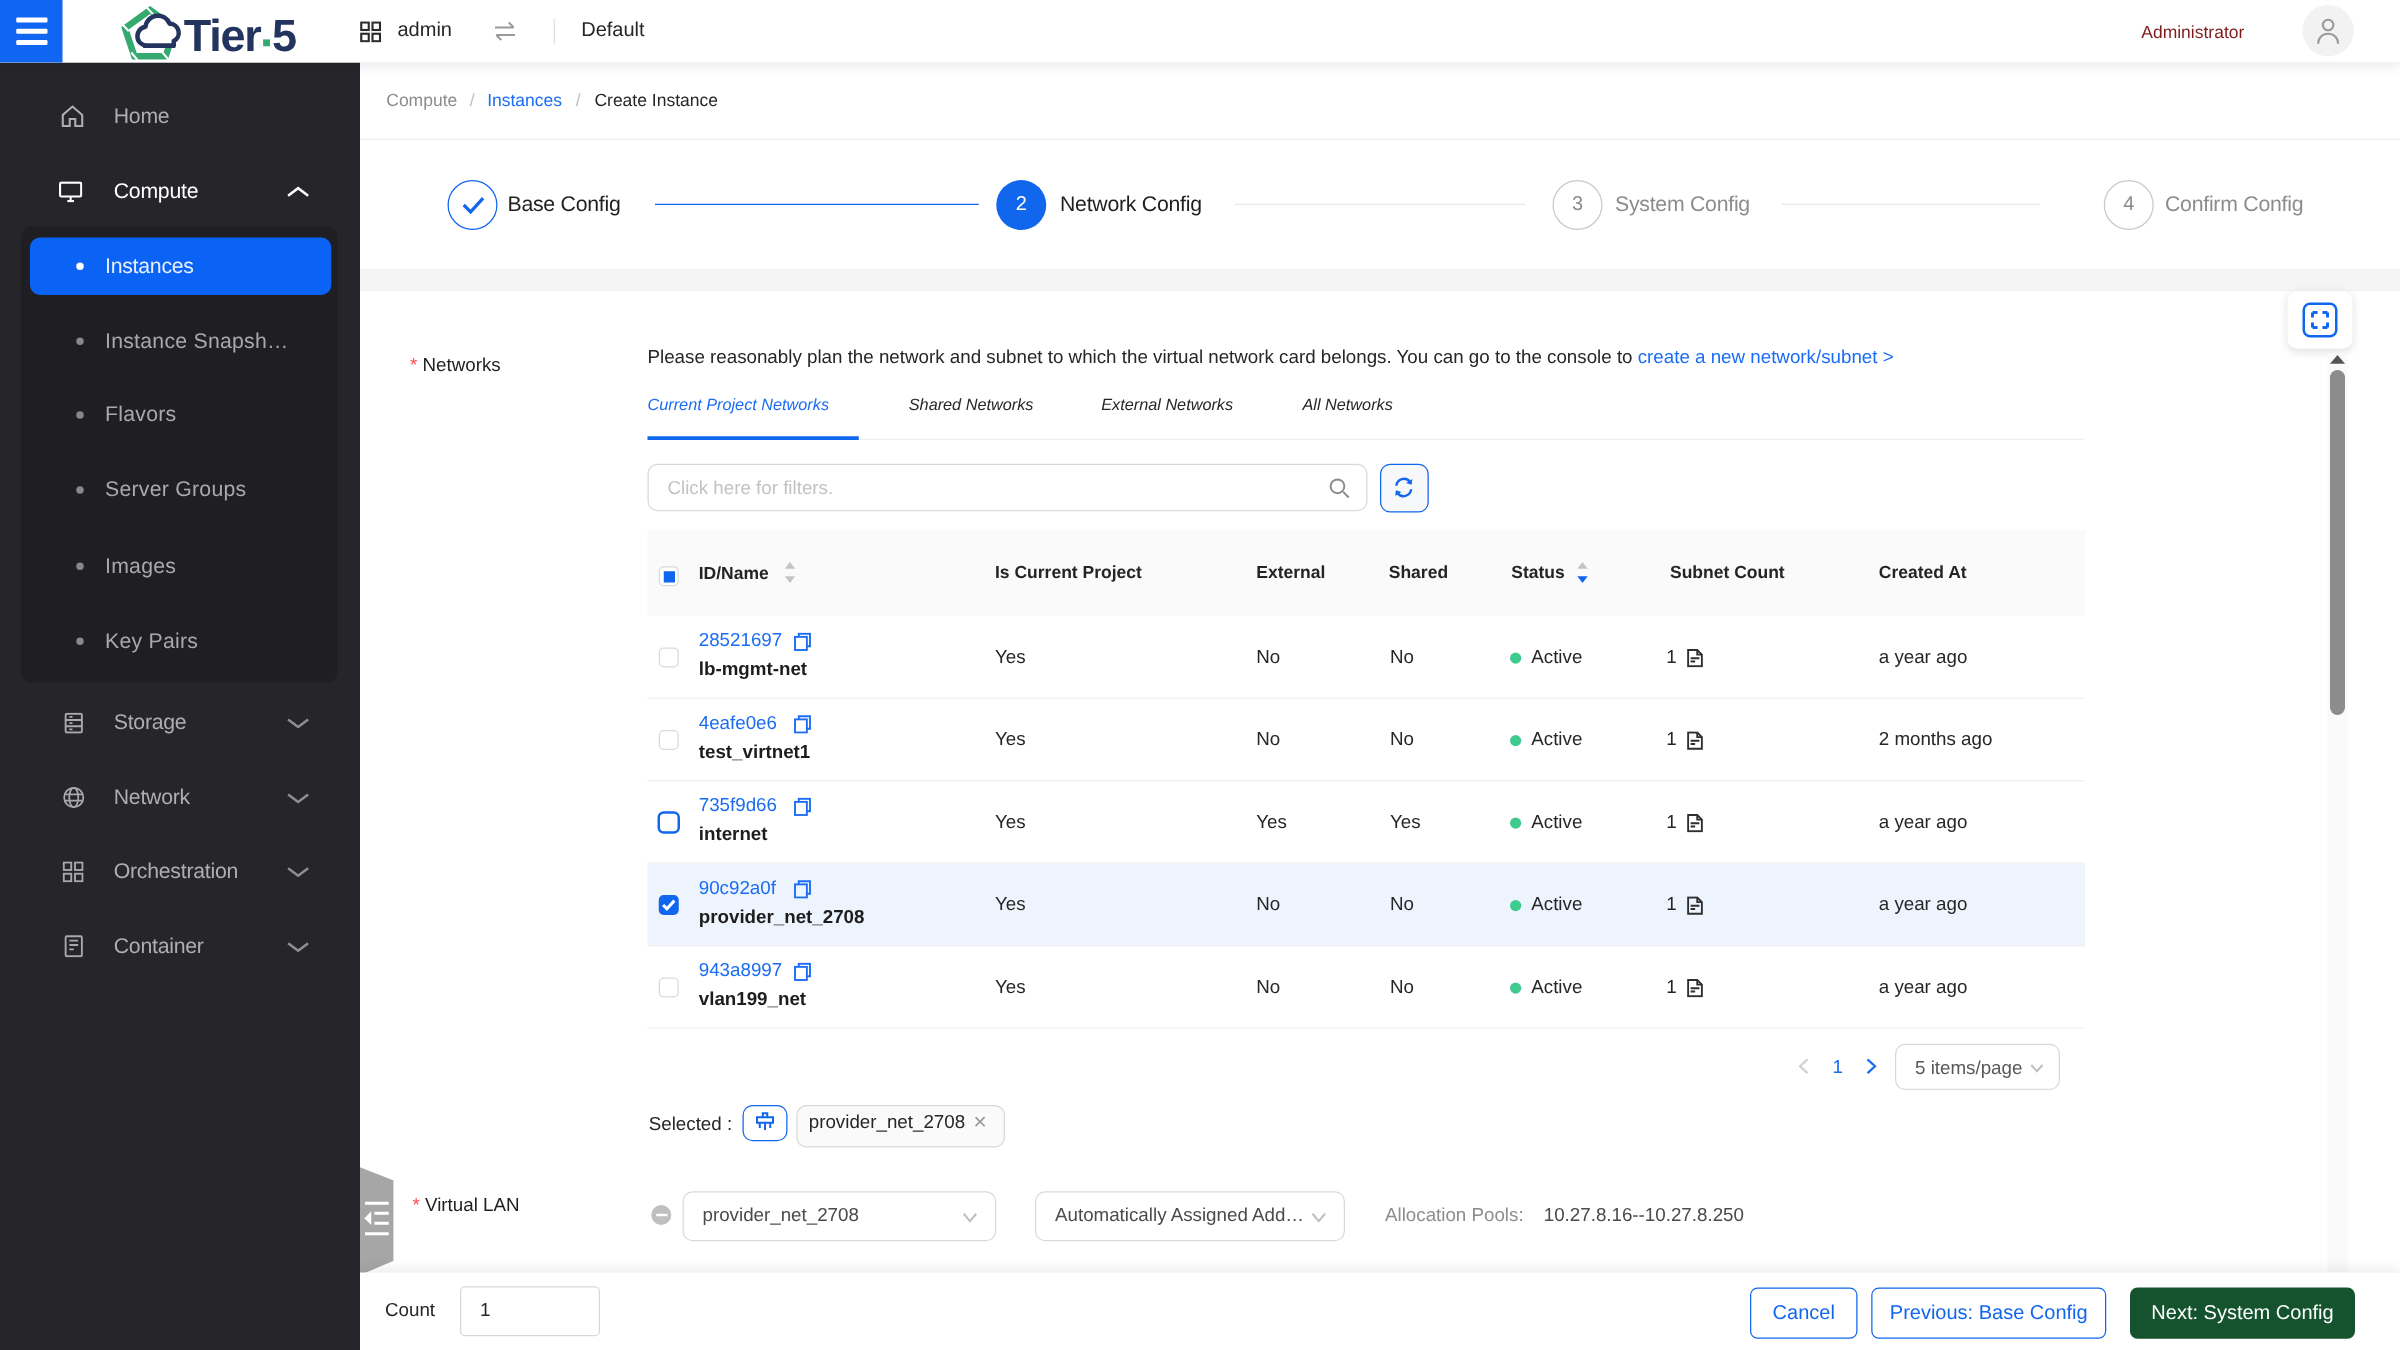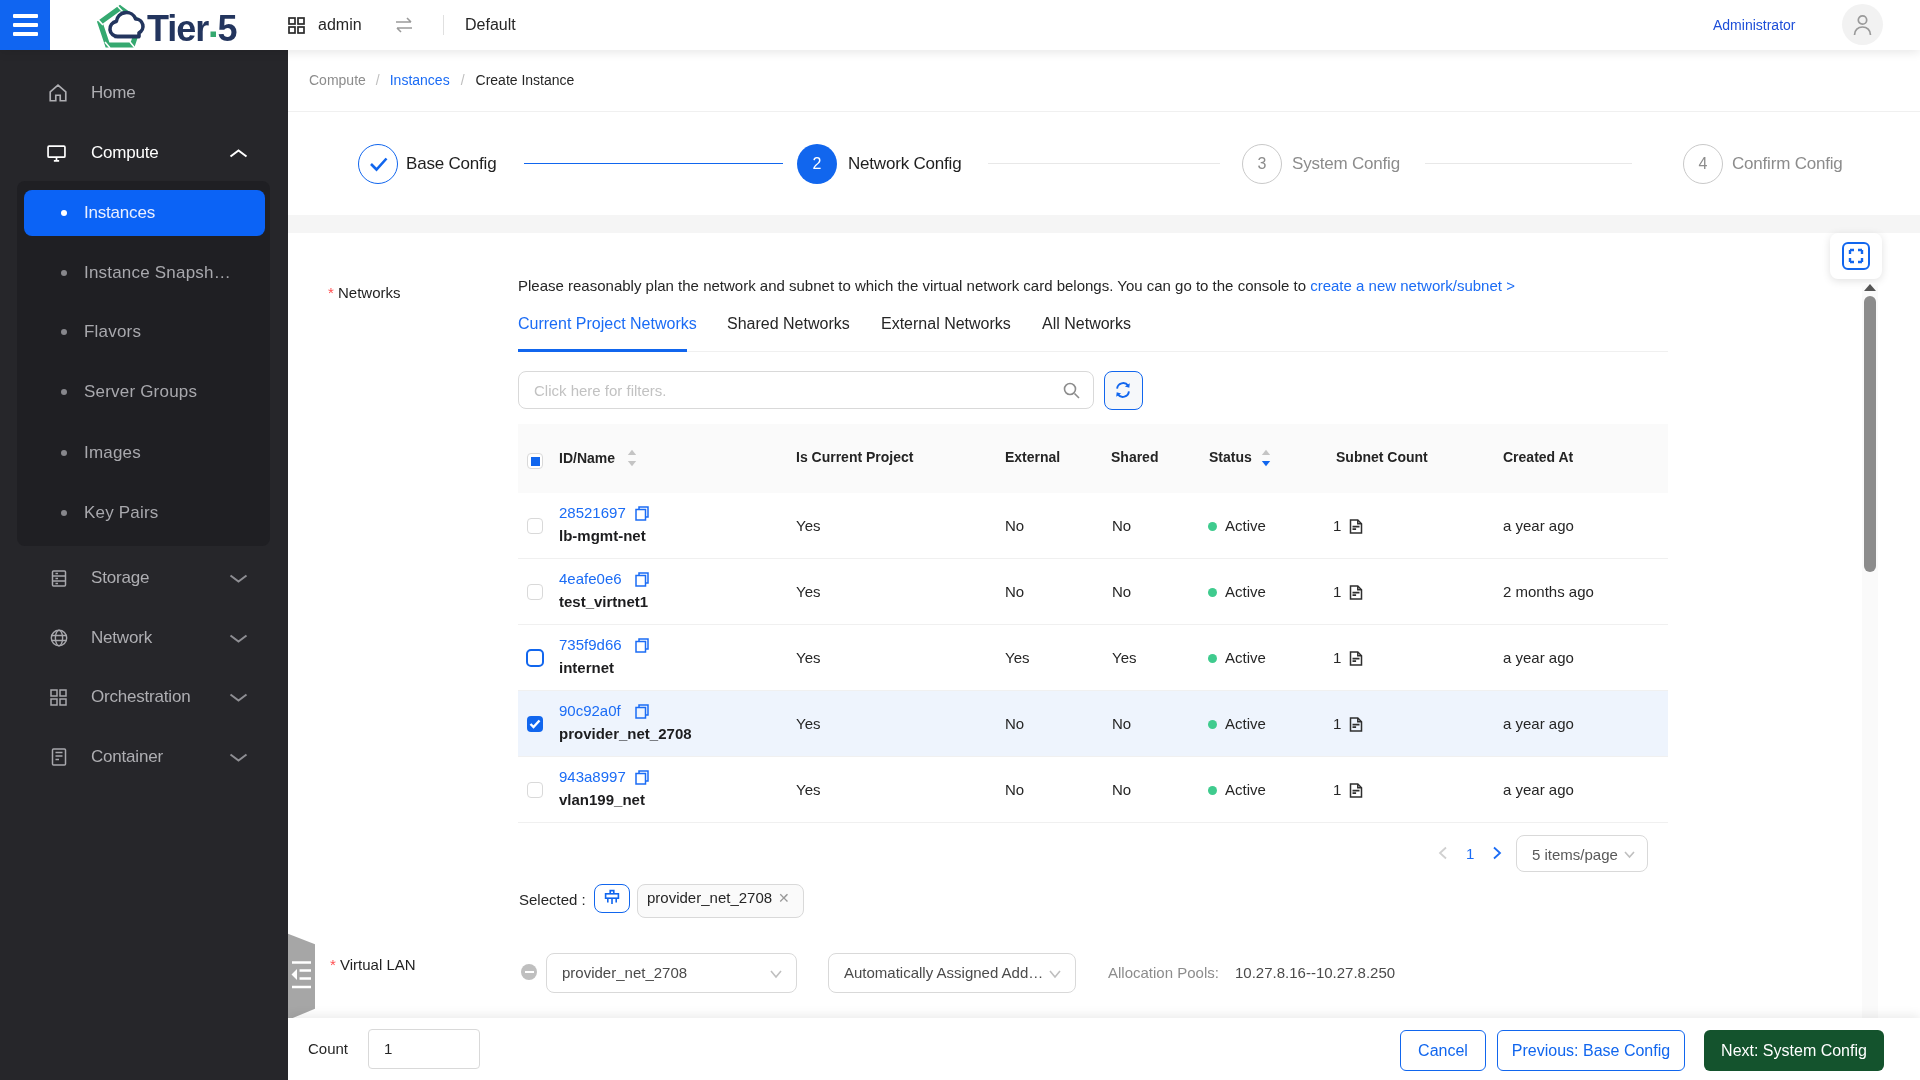--- a/index.html
+++ b/index.html
@@ -6,21 +6,21 @@
   html,body { width:1920px; height:1080px; overflow:hidden; }
   body { font-family:"Liberation Sans", sans-serif; font-size:14px; color:#262626; background:#f5f5f5; position:relative; }
 
   
   #header { position:absolute; left:0; top:0; width:1920px; height:50px; background:#fff; box-shadow:0 2px 10px rgba(0,0,0,0.10); z-index:30; }
   #burger { position:absolute; left:0; top:0; width:50px; height:50px; background:#1065f1; }
   #burger span { position:absolute; left:13px; width:25px; height:3.5px; background:#fff; border-radius:1px; }
   #hdr-admin { position:absolute; left:318px; top:0; height:50px; line-height:50px; font-size:16px; color:#262626; }
   #hdr-default { position:absolute; left:449px; top:0; height:50px; line-height:50px; font-size:16px; color:#262626;margin-left:16px; }
   #hdr-divider { position:absolute; left:443px; top:15px; height:20px; width:1px; background:#e0e0e0; }
-  #hdr-role { position:absolute; left:1713px; top:0; height:50px; line-height:50px; font-size:14px; color:#1d4ed8; }
+  #hdr-role { position:absolute; left:1713px; top:0; height:50px; line-height:50px; font-size:14px; color:#7f1d1d; }
   #avatar { position:absolute; left:1842px; top:4px; width:41px; height:41px; border-radius:50%; background:#f2f2f2; }
 
   
   #sidebar { position:absolute; left:0; top:50px; width:288px; height:1030px; background:#26262a; z-index:20; }
   .mi { position:absolute; left:0; width:288px; height:40px; color:#aeaeb2; font-size:17px; }
   .mi .txt { position:absolute; left:91px; top:0; line-height:40px; letter-spacing:-0.2px; }
   #submenu { position:absolute; left:17px; top:131px; width:253px; height:365px; background:#1f1f23; border-radius:8px; }
   .smi { position:absolute; left:0; width:253px; height:40px; color:#a8a8ad; font-size:17px; }
   .smi .dot { position:absolute; left:44px; top:17px; width:6px; height:6px; border-radius:50%; background:#87878c; }
   .smi .txt { position:absolute; left:67px; line-height:40px; letter-spacing:0.2px; }
@@ -37,21 +37,21 @@
   
   .stepc { position:absolute; top:32px; width:40px; height:40px; border-radius:50%; font-size:16px; text-align:center; }
   .steplbl { position:absolute; top:32px; height:40px; line-height:40px; font-size:17px; letter-spacing:-0.2px; }
   .stepline { position:absolute; top:51px; height:1px; }
 
   
   .req::before { content:"* "; color:#ff4d4f; }
   .formlabel { position:absolute; font-size:15px; color:#1f1f1f; }
 
   
-  .tab { position:absolute; top:76px; height:30px; line-height:30px; font-size:16px; color:#262626; }
+  .tab { position:absolute; top:76px; height:30px; line-height:30px; font-size:13px; color:#262626;font-style:italic; }
 
   
   .th { position:absolute; font-weight:bold; font-size:14px; color:#242424; }
   .trow { position:absolute; left:230px; width:1150px; height:66px; border-bottom:1px solid #f0f0f0; }
   .cid { position:absolute; left:41px; top:11px; font-size:15px; color:#1b6cf5; }
   .cname { position:absolute; left:41px; top:34px; font-size:15px; font-weight:bold; color:#1d1d1f; }
   .cc { position:absolute; top:0; line-height:66px; font-size:15px; color:#262626; }
   .cdot { position:absolute; left:690px; top:29px; width:9px; height:9px; border-radius:50%; background:#3fcb8e; }
   .cbox { position:absolute; left:9px; top:25px; width:16px; height:16px; border:1px solid #d9d9d9; border-radius:4px; background:#fff; }
   .copyic { position:absolute; top:13px; width:14px; height:15px; }

